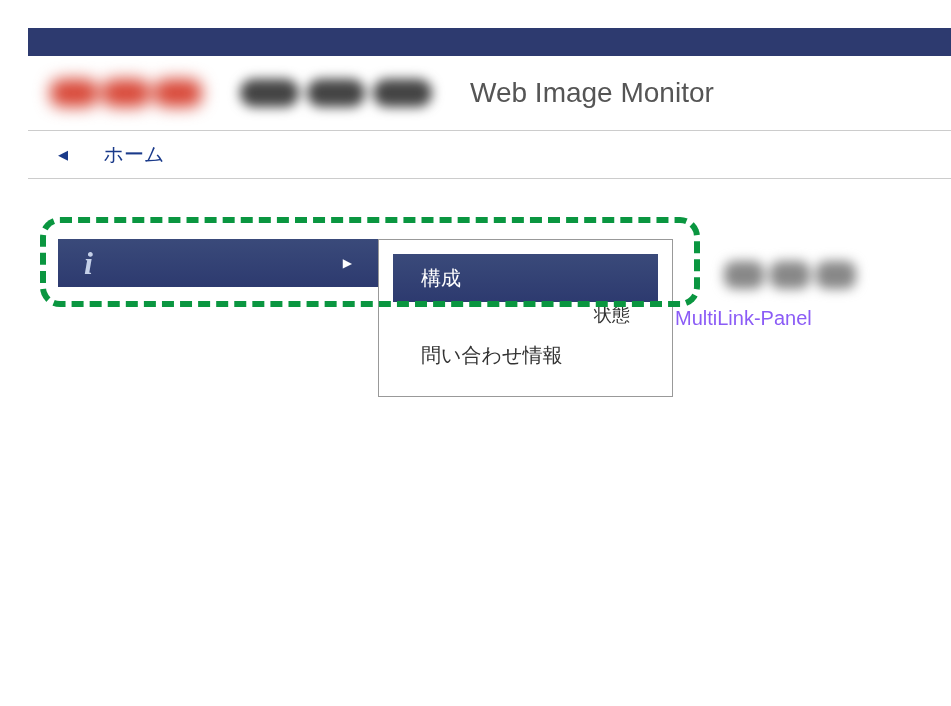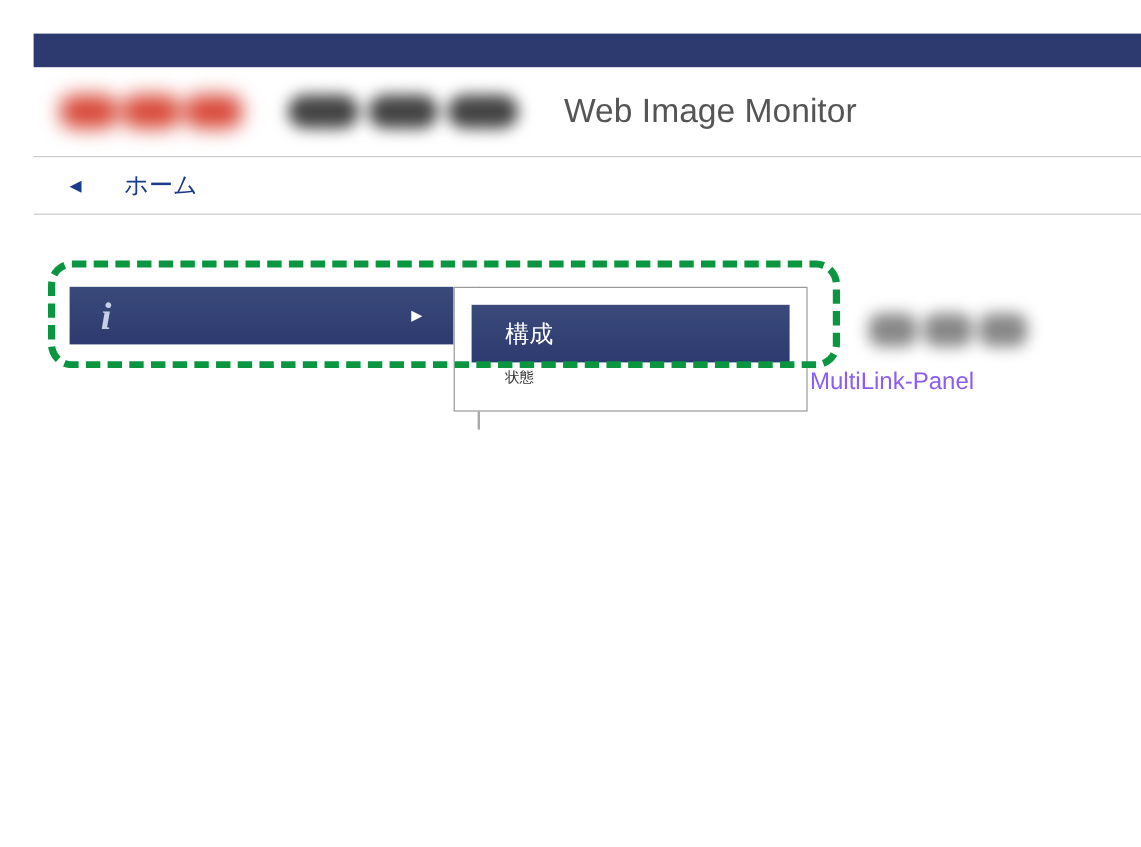--- a/index.html
+++ b/index.html
@@ -140,23 +140,24 @@
       font-size: 20px;
       color: #333;
       cursor: pointer;
     }
     .submenu-item.highlighted {
       background: linear-gradient(to bottom, #3a4a7a 0%, #2d3a6f 100%);
       color: #fff;
     }
     .submenu-item.partial {
       height: 26px;
-      font-size: 12px;
+      font-size: 18px;
       overflow: hidden;
       border-bottom: 1px solid transparent;
+      justify-content: flex-end;
     }
     .submenu-item.contact {
       height: 54px;
     }
     .main-panel {
       position: absolute;
       top: 60px;
       left: 370px;
       right: 10px;
       border-left: 2px solid #aaa;
@@ -230,20 +231,23 @@
       <span class="arrow-right">▶</span>
     </div>
 
     <div class="submenu">
       <div class="submenu-item highlighted">
         <span>構成</span>
       </div>
       <div class="submenu-item partial">
         <span>状態</span>
       </div>
+      <div class="submenu-item contact">
+        <span>問い合わせ情報</span>
+      </div>
     </div>
   </div>
 
   <div class="main-panel">
     <div class="blur-right">
       <div class="gray-blob"></div>
       <div class="gray-blob"></div>
       <div class="gray-blob"></div>
     </div>
     <div class="panel-label">MultiLink-Panel</div>

